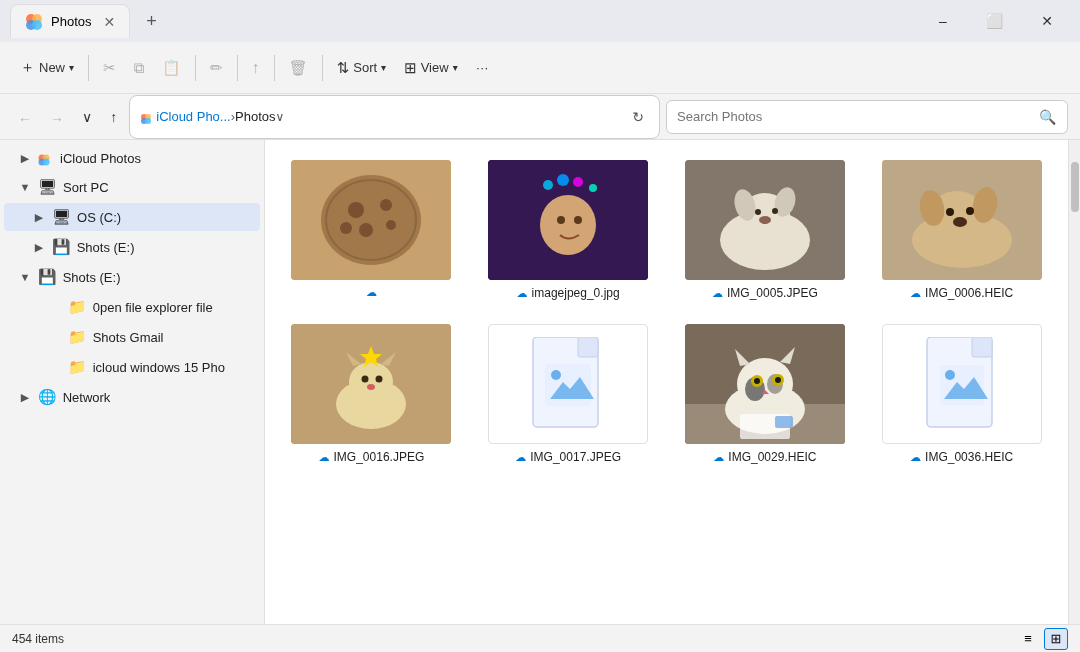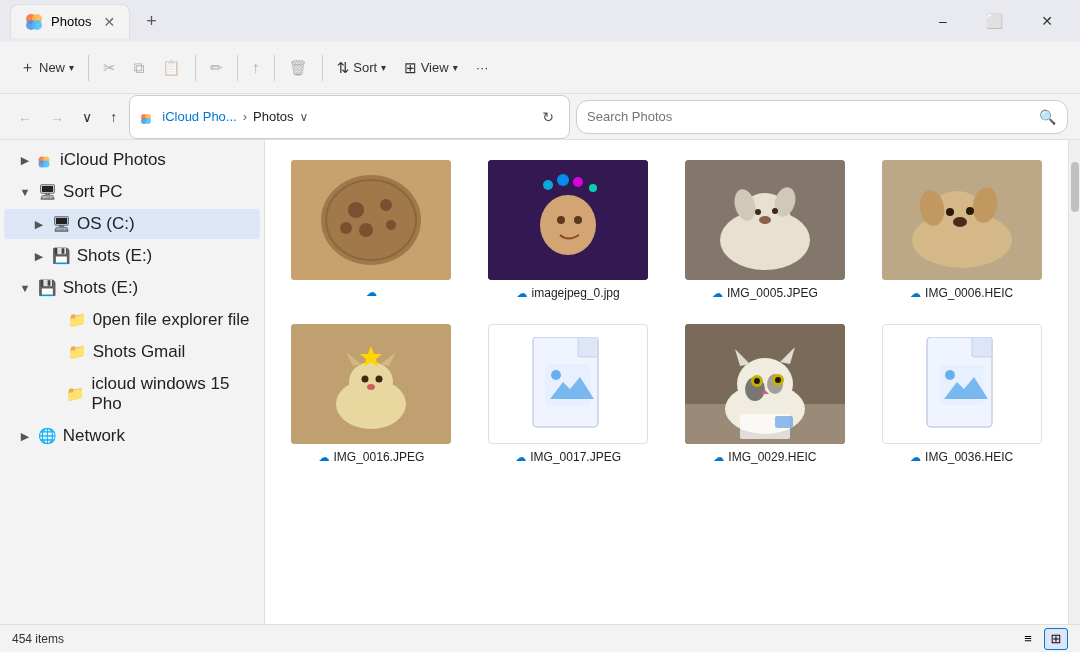--- a/index.html
+++ b/index.html
@@ -36,30 +36,30 @@
 
     
     .address-bar {
       display: flex; align-items: center; background: #f3f3f3; height: 46px;
       padding: 0 12px; gap: 6px; border-bottom: 1px solid #e0e0e0;
     }
     .nav-btn { border: none; background: transparent; cursor: pointer; border-radius: 4px; padding: 4px 6px; font-size: 14px; color: #333; }
     .nav-btn.disabled { opacity: 0.35; cursor: default; }
     .breadcrumb-bar {
       display: flex; align-items: center; background: white; border: 1px solid #ccc;
-      border-radius: 8px; padding: 21px 10px; flex: 1; height: 34px; gap: 6px;
+      border-radius: 8px; padding: 21px 10px; flex: 1; height: 34px; 
     }
     .bc-text { color: #0078d4; font-size: 13px; cursor: pointer; }
     .bc-sep { color: #666; }
     .bc-current { color: #222; font-size: 13px; }
     .bc-dropdown { border: none; background: transparent; cursor: pointer; font-size: 12px; color: #555; }
     .bc-refresh { border: none; background: transparent; cursor: pointer; font-size: 14px; color: #555; border-radius: 4px; padding: 2px 5px; }
     .search-bar {
       display: flex; align-items: center; background: white; border: 1px solid #ccc;
-      border-radius: 12px; padding: 4px 10px; width: 492px; height: 34px;
+      border-radius: 6px; padding: 4px 10px; width: 402px; height: 34px;
     }
     .search-input { border: none; outline: none; flex: 1; font-size: 13px; color: #999; background: transparent; }
     .search-icon { color: #555; font-size: 14px; }
 
     
     .main {
       display: flex; flex: 1; overflow: hidden;
     }
 
     
@@ -67,21 +67,21 @@
       width: 265px; min-width: 265px; background: #f3f3f3; border-right: 1px solid #e0e0e0;
       overflow-y: auto; padding: 4px 0;
       display: flex; flex-direction: column;
     }
     .sidebar-item {
       display: flex; align-items: center; gap: 6px; padding: 5px 10px 5px 14px;
       cursor: pointer; border-radius: 4px; margin: 1px 4px; color: #222;
     }
     .sidebar-item.selected { background: #dce6f7; }
     .expand-icon { width: 14px; font-size: 11px; color: #555; text-align: center; }
-    .sidebar-label { font-size: 17px; }
+    .sidebar-label { font-size: 13px; }
     .sidebar-indent1 { padding-left: 28px; }
     .sidebar-indent2 { padding-left: 44px; }
 
     
     .file-area {
       flex: 1; background: white; overflow-y: auto; padding: 8px; position: relative;
     }
     .file-grid {
       display: grid; grid-template-columns: repeat(4, 1fr); gap: 8px; padding: 4px;
     }

